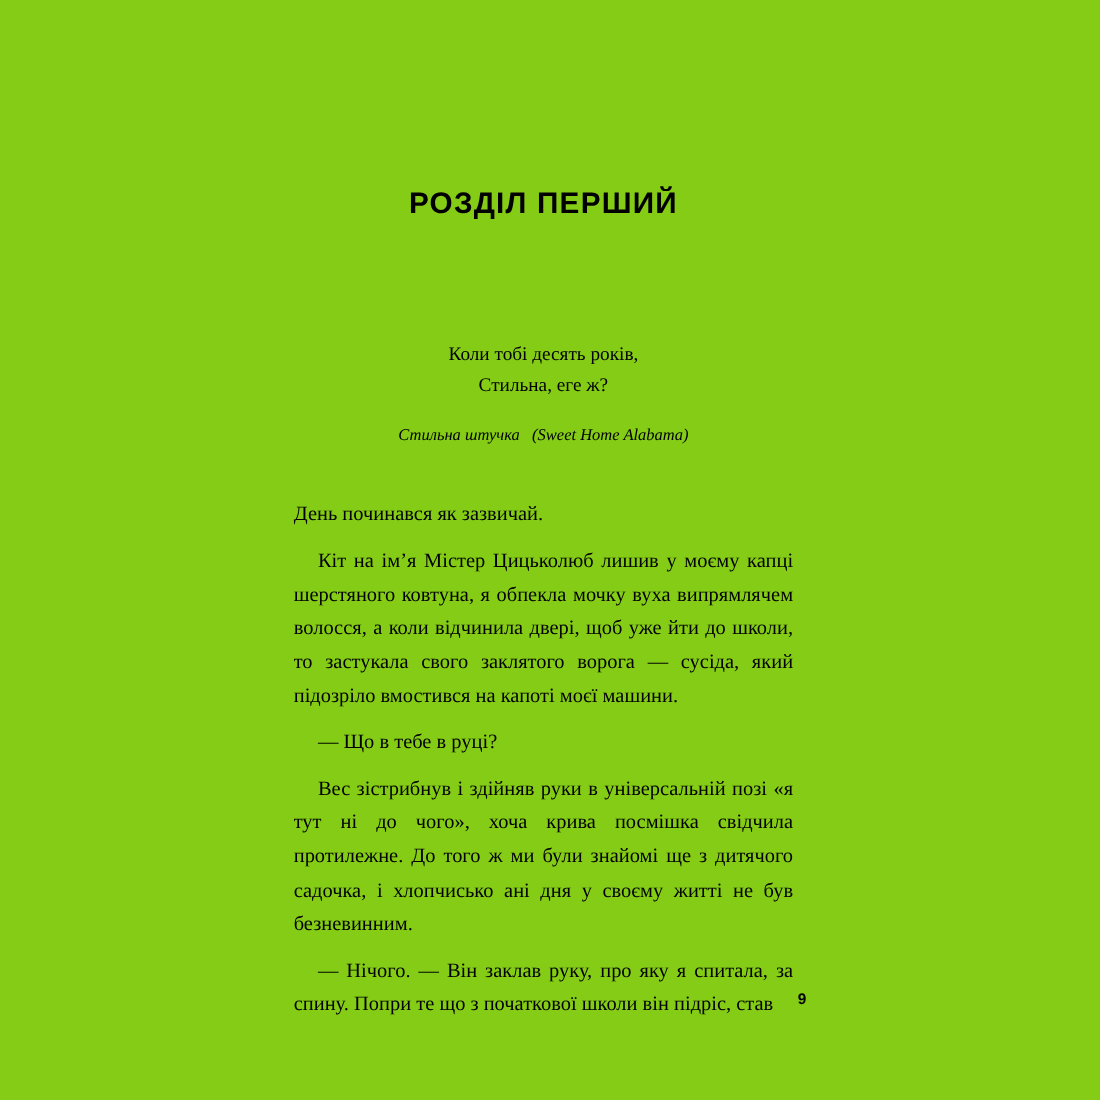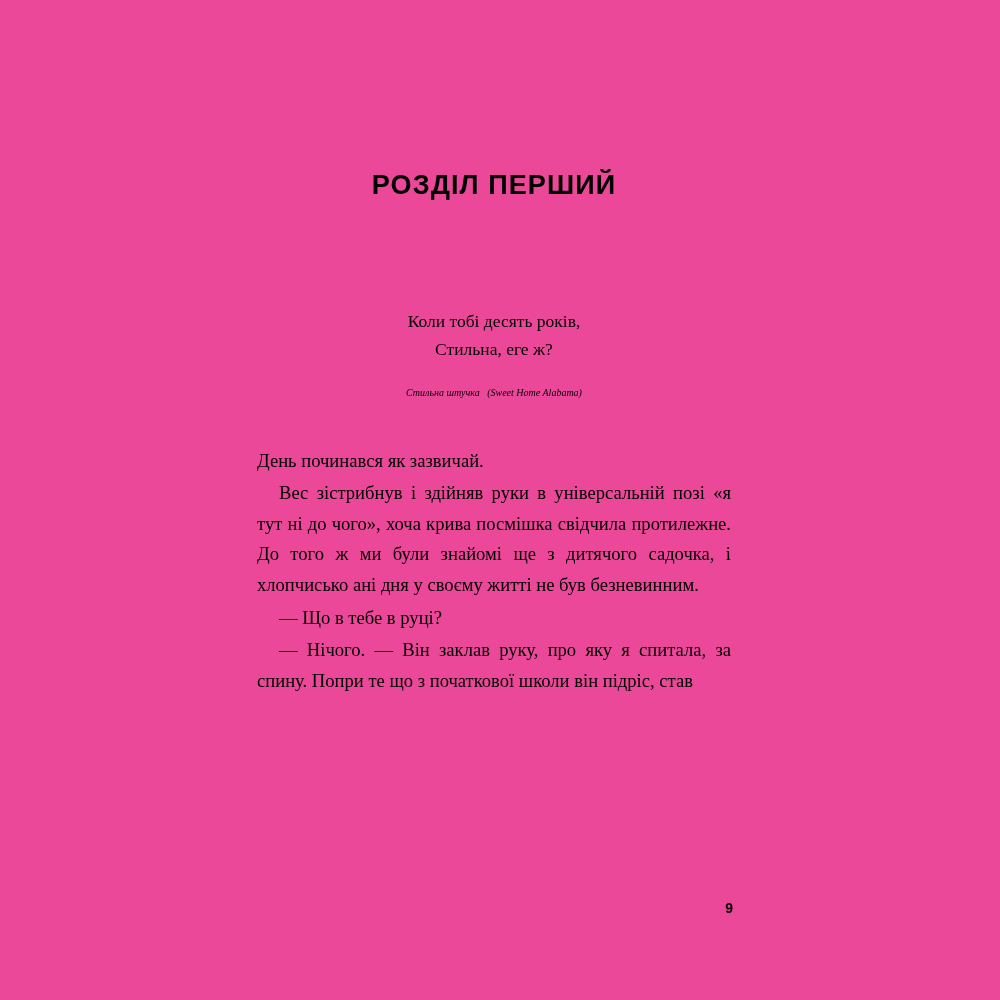--- a/index.html
+++ b/index.html
@@ -11,21 +11,21 @@
     width: 1000px;
     height: 1000px;
     font-family: "Liberation Serif", serif;
     color: #000000;
     overflow: hidden;
   }
   .page {
     position: relative;
     width: 1000px;
     height: 1000px;
-    background: #ec4899;
+    background: #84cc16;
     box-sizing: border-box;
   }
   .page-body {
     position: absolute;
     left: 255px;
     top: 0;
     width: 478px;
     height: 1000px;
   }
   .chapter-title {
@@ -43,40 +43,40 @@
     text-align: center;
     font-size: 17.5px;
     line-height: 1.62;
   }
   .epigraph .line {
     display: block;
   }
   .epigraph-source {
     margin-top: 22px;
     text-align: center;
-    font-size: 10px;
+    font-size: 15px;
     font-style: italic;
     line-height: 1.4;
   }
   .epigraph-source .src-main {
     font-style: italic;
   }
   .epigraph-source .src-alt {
     font-style: italic;
   }
   .body-text {
     margin-top: 46px;
     font-size: 18.6px;
     line-height: 1.645;
     text-align: justify;
     text-justify: inter-word;
     hyphens: manual;
   }
   .body-text p {
-    margin: 2px;
+    margin: 12px;
     text-indent: 0;
   }
   .body-text p.indent {
     text-indent: 22px;
   }
   .page-number {
     position: absolute;
     left: 0;
     top: 900px;
     width: 478px;
@@ -100,20 +100,21 @@
     </div>
 
     <div class="epigraph-source">
       <span class="src-main">Стильна штучка</span>
       <span>&nbsp;</span>
       <span class="src-alt">(Sweet Home Alabama)</span>
     </div>
 
     <div class="body-text">
       <p>День починався як зазвичай.</p>
+      <p class="indent">Кіт на ім’я Містер Цицьколюб лишив у моєму капці шерстяного ковтуна, я обпекла мочку вуха випрямлячем волосся, а коли відчинила двері, щоб уже йти до школи, то застукала свого заклятого ворога — сусіда, який підозріло вмостився на капоті моєї машини.</p>
+      <p class="indent">— Що в тебе в руці?</p>
       <p class="indent">Вес зістрибнув і здійняв руки в універсальній позі «я тут ні до чого», хоча крива посмішка свідчила протилежне. До того ж ми були знайомі ще з дитячого садочка, і хлопчисько ані дня у своєму житті не був безневинним.</p>
-      <p class="indent">— Що в тебе в руці?</p>
       <p class="indent">— Нічого. — Він заклав руку, про яку я спитала, за спину. Попри те що з початкової школи він підріс, став</p>
     </div>
 
     <div class="page-number">9</div>
   </div>
 </div>
 
 </body></html>

